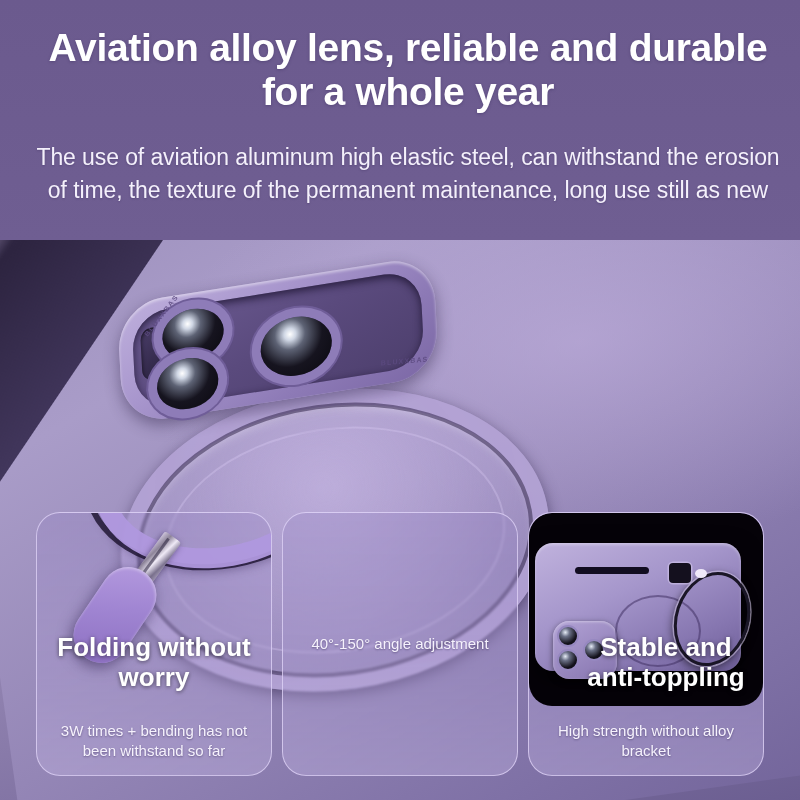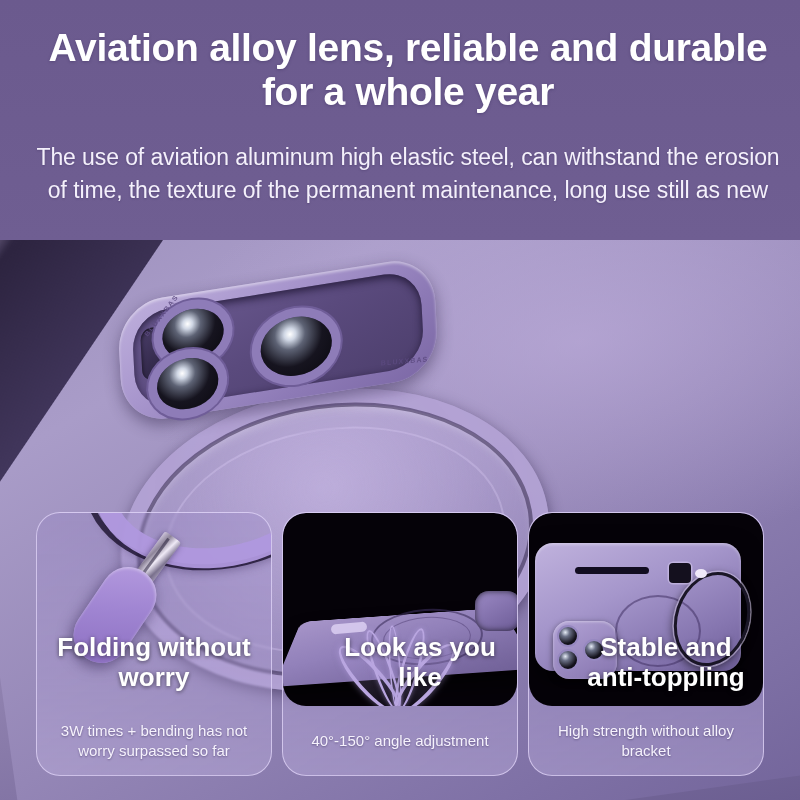--- a/index.html
+++ b/index.html
@@ -320,37 +320,24 @@
 
     <div class="card">
       <div class="card-media glass">
         <div class="arc-dark"></div>
         <div class="arc-big"></div>
         <div class="hinge"></div>
         <div class="hinge-seam"></div>
         <div class="pill"></div>
         <div class="card-title">Folding without worry</div>
       </div>
-      <div class="card-caption">3W times + bending has not worry surpassed so far</div>
+      <div class="card-caption">3W times + bending has not been withstand so far</div>
     </div>
 
     <div class="card">
-      <div class="card-media dark">
-        <div class="c2-phone"></div>
-        <div class="c2-mag"></div>
-        <div class="c2-mag2"></div>
-        <div class="c2-tab"></div>
-        <div class="c2-lens"></div>
-        <div class="petal p1"></div>
-        <div class="petal p2"></div>
-        <div class="petal p3"></div>
-        <div class="petal p4"></div>
-        <div class="petal p5"></div>
-        <div class="card-title">Look as you like</div>
-      </div>
       <div class="card-caption">40°-150° angle adjustment</div>
     </div>
 
     <div class="card">
       <div class="card-media dark">
         <div class="c3-phone">
           <div class="c3-top"></div>
           <div class="c3-cam">
             <div class="c3-l x"></div>
             <div class="c3-l y"></div>

